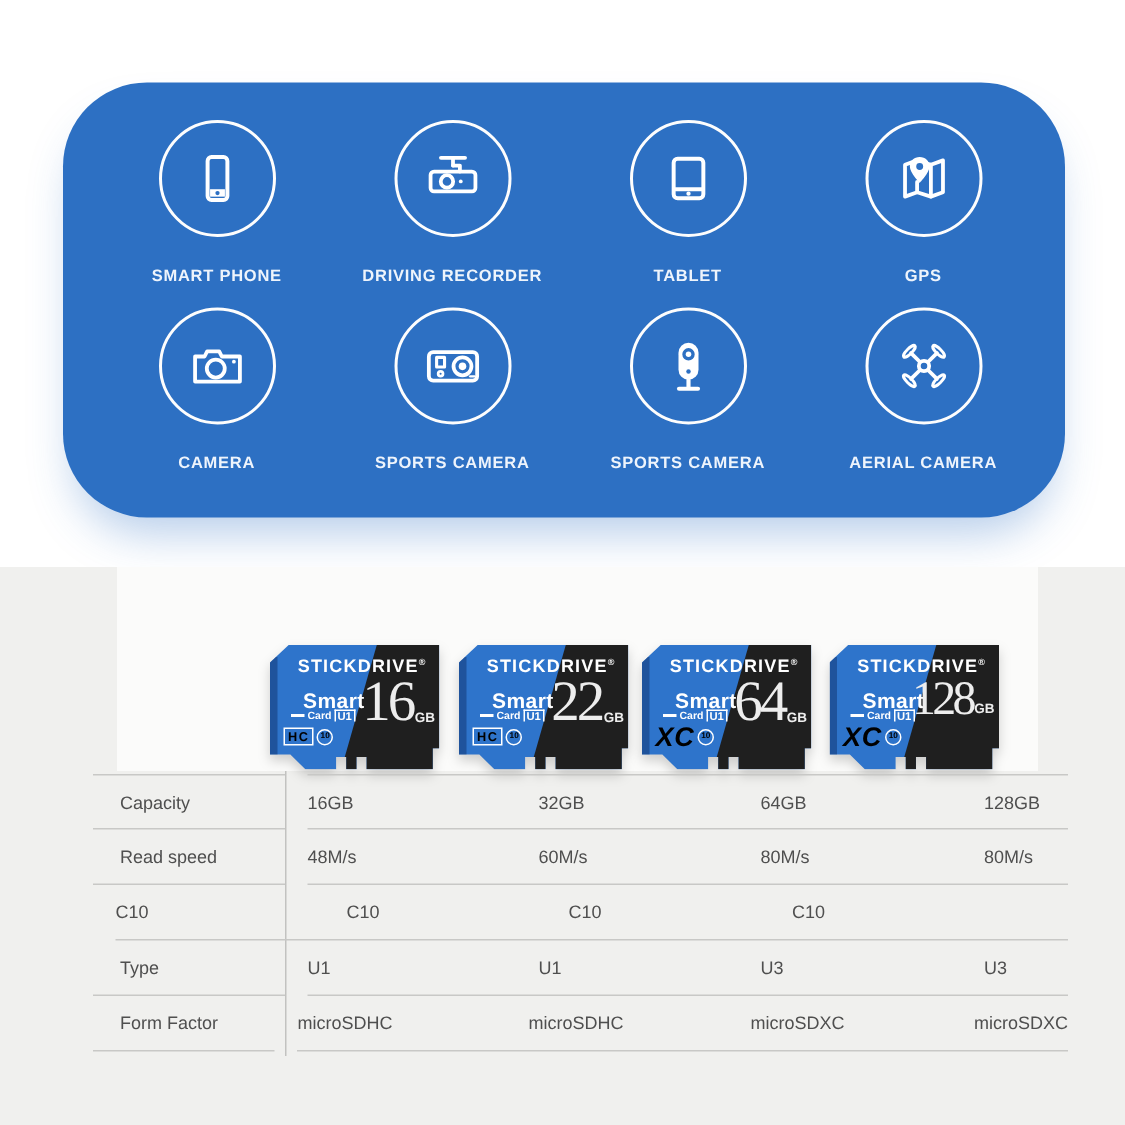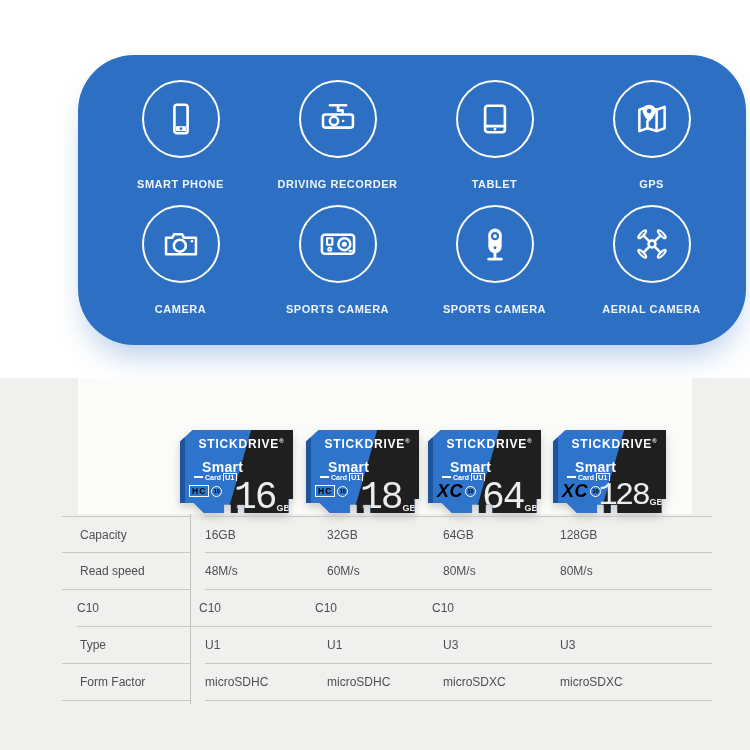--- a/index.html
+++ b/index.html
@@ -17,21 +17,20 @@
     position:relative;width:750px;height:750px;background:#ffffff;overflow:hidden;
     font-family:"Liberation Sans", sans-serif;
   }
   
   .panel{
     position:absolute;left:42px;top:55px;width:668px;height:290px;
     background:var(--panel-blue,#2d70c3);border-radius:56px;
     box-shadow:0 18px 30px -8px rgba(45,112,194,.35);
     display:grid;grid-template-columns:repeat(4,1fr);grid-template-rows:1fr 1fr;
     padding:25px 16px 16px 24px;
-    margin-left:36px;
   }
   .pcell{display:flex;flex-direction:column;align-items:center;}
   .pcircle{
     width:78px;height:78px;border:2px solid #fdfdfd;border-radius:50%;
     display:flex;align-items:center;justify-content:center;flex:none;
   }
   .pcircle svg{display:block;}
   .plabel{
     margin-top:20px;color:#eef4fc;font-size:11px;font-weight:bold;
     letter-spacing:.5px;white-space:nowrap;
@@ -56,28 +55,28 @@
   .card-smart{position:absolute;left:22px;top:29px;color:#fff;font-size:14px;font-weight:bold;letter-spacing:.3px;}
   .card-row2{position:absolute;left:14px;top:43px;color:#fff;font-size:7px;font-weight:bold;display:flex;align-items:center;}
   .card-row2 .dash{display:inline-block;width:9px;height:1.5px;background:#fff;margin-right:2px;}
   .card-row2 .uhs{margin-left:2px;font-size:7.5px;border:1px solid #fff;border-bottom:none;padding:0 1px;line-height:7px;}
   .card-row3{position:absolute;left:9px;top:55px;display:flex;align-items:center;gap:2px;color:#000000;}
   .tech-hc{border:1.5px solid #fff;font-size:8.5px;font-weight:bold;letter-spacing:1px;padding:0 2px;line-height:10px;}
   .tech-xc{font-size:18px;font-weight:bold;font-style:italic;letter-spacing:.5px;line-height:12px;}
   .c10{width:11px;height:11px;border:1.2px solid #fff;border-radius:50%;
     display:flex;align-items:center;justify-content:center;font-size:5.5px;font-weight:bold;flex:none;}
   .card-cap{position:absolute;right:3px;top:21px;display:flex;align-items:flex-end;color:#ededed;}
-  .card-cap .num{font-size:38px;line-height:.92;font-weight:normal;letter-spacing:-2px;font-family:Liberation Mono, monospace;margin-top:30px;}
+  .card-cap .num{font-size:38px;line-height:.92;font-weight:normal;letter-spacing:-2px;font-family:Liberation Serif, serif;}
   .card-cap.small .num{font-size:32px;letter-spacing:-2.5px;}
   .card-cap .unit{font-size:9px;font-weight:bold;margin-left:1px;margin-bottom:3px;letter-spacing:0;}
   
   .spec-table{position:absolute;left:62px;top:516px;width:650px;color:var(--table-text,#4f4f4f);font-size:12px;}
   .trow{display:flex;height:37px;}
   .tlabel{width:128px;display:flex;align-items:center;padding-left:18px;border-bottom:1px solid var(--line-gray,#c8c8c6);}
-  .tvals{margin-left:15px;flex:1;display:flex;align-items:center;border-bottom:1px solid var(--line-gray,#c8c8c6);}
+  .tvals{margin-left:15px;flex:1;display:flex;align-items:center;border-bottom:1px solid var(--line-gray,#c8c8c6);gap:32px;}
   .trow:first-child .tlabel,.trow:first-child .tvals{border-top:1px solid var(--line-gray,#c8c8c6);}
   .tval{white-space:nowrap;}
   .tval.c1{width:122px;}.tval.c2{width:116px;}.tval.c3{width:117px;}.tval.c4{flex:1;}
   .tdivider{position:absolute;left:190px;top:514px;width:1px;height:190px;background:#c2c2c0;}
 </style>
 </head>
 <body>
 
 <div class="panel">
 
@@ -221,21 +220,21 @@
     <div class="card-row2">
         <span class="dash"></span>
         <span>Card</span>
         <span class="uhs">U1</span>
       </div>
     <div class="card-row3">
         <span class="tech-hc">HC</span>
         <span class="c10">10</span>
       </div>
     <div class="card-cap">
-        <span class="num">18</span>
+        <span class="num">22</span>
         <span class="unit">GB</span>
       </div>
   </div>
 </div>
 
 <div class="card" style="left:428px;">
   <div class="card-inner">
     <div class="card-wedge"></div>
     <div class="card-edge"></div>
     <div class="card-brand"><span>STICKDRIVE</span><span class="reg">®</span></div>

